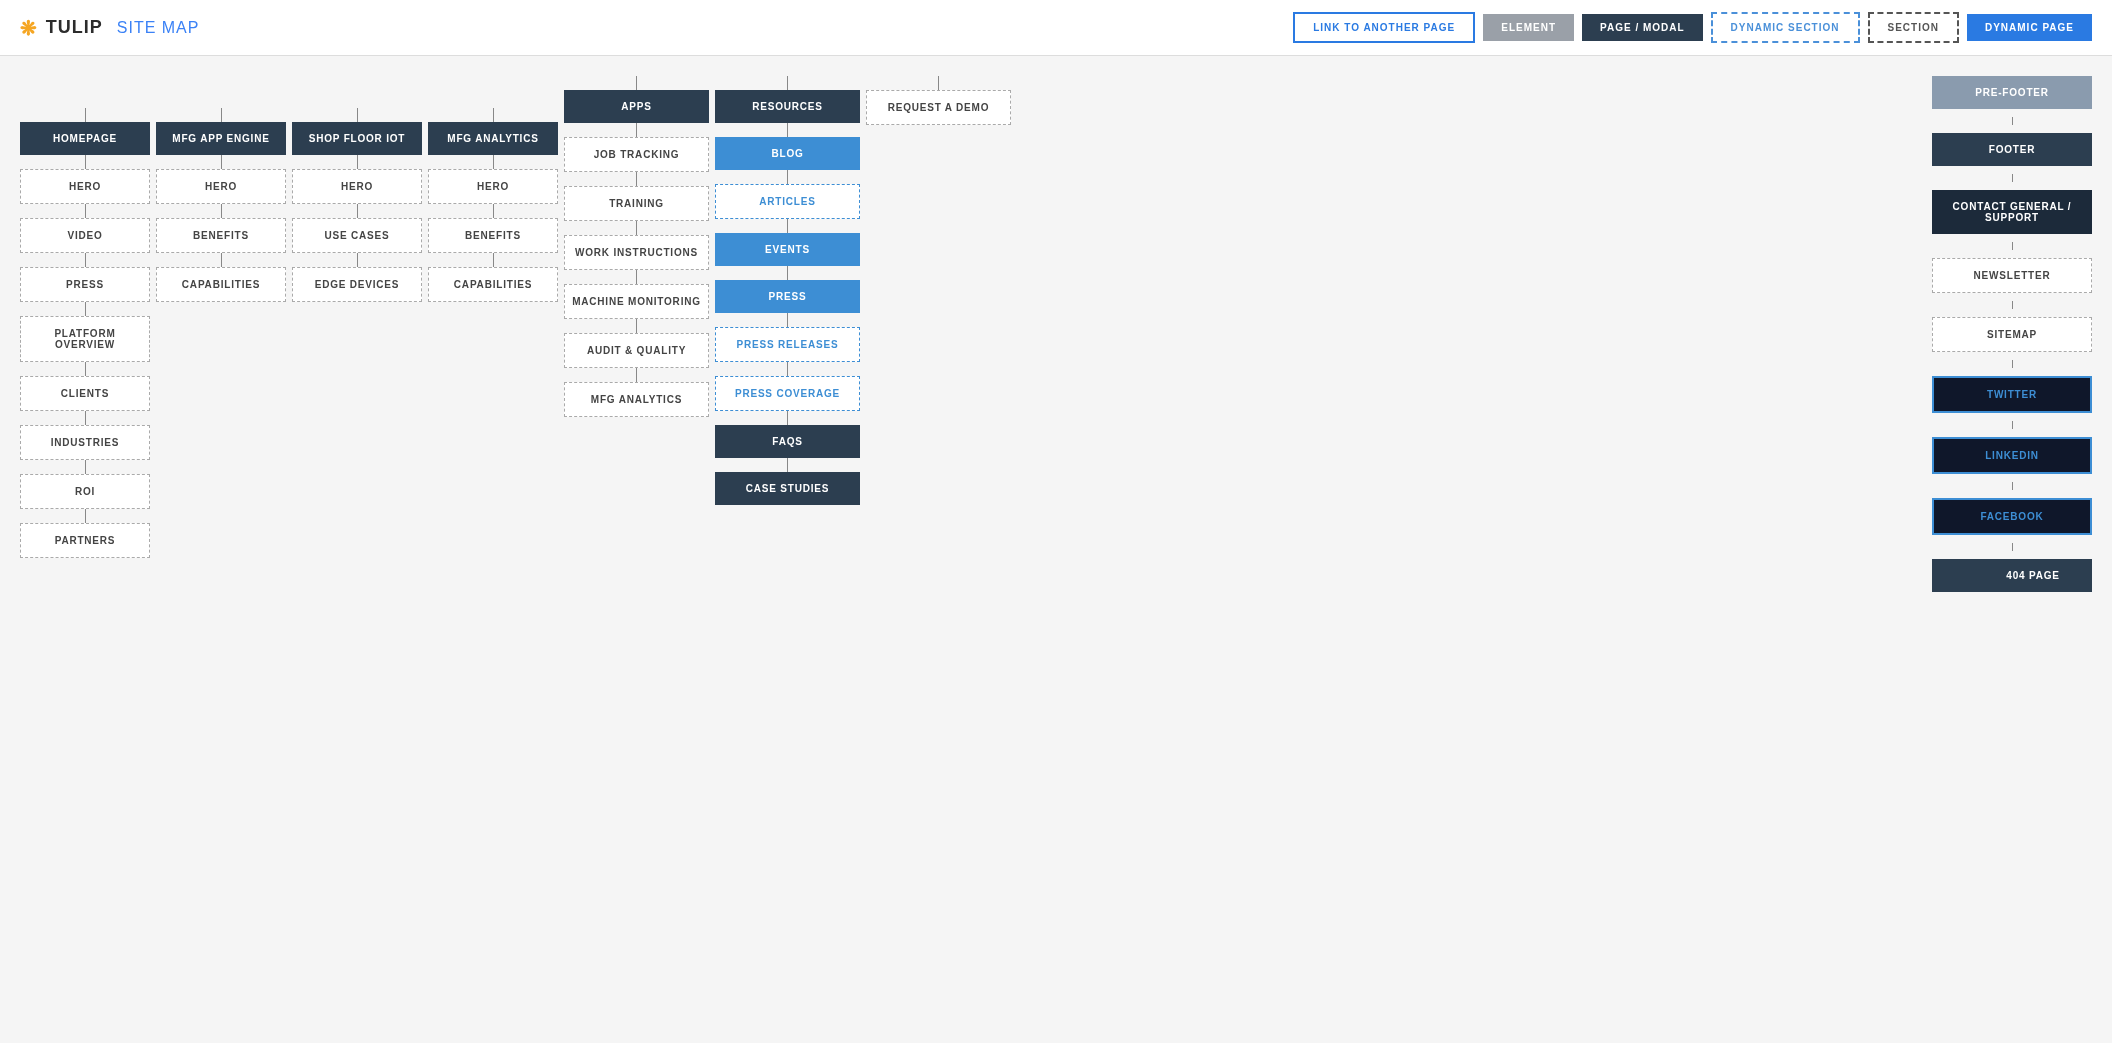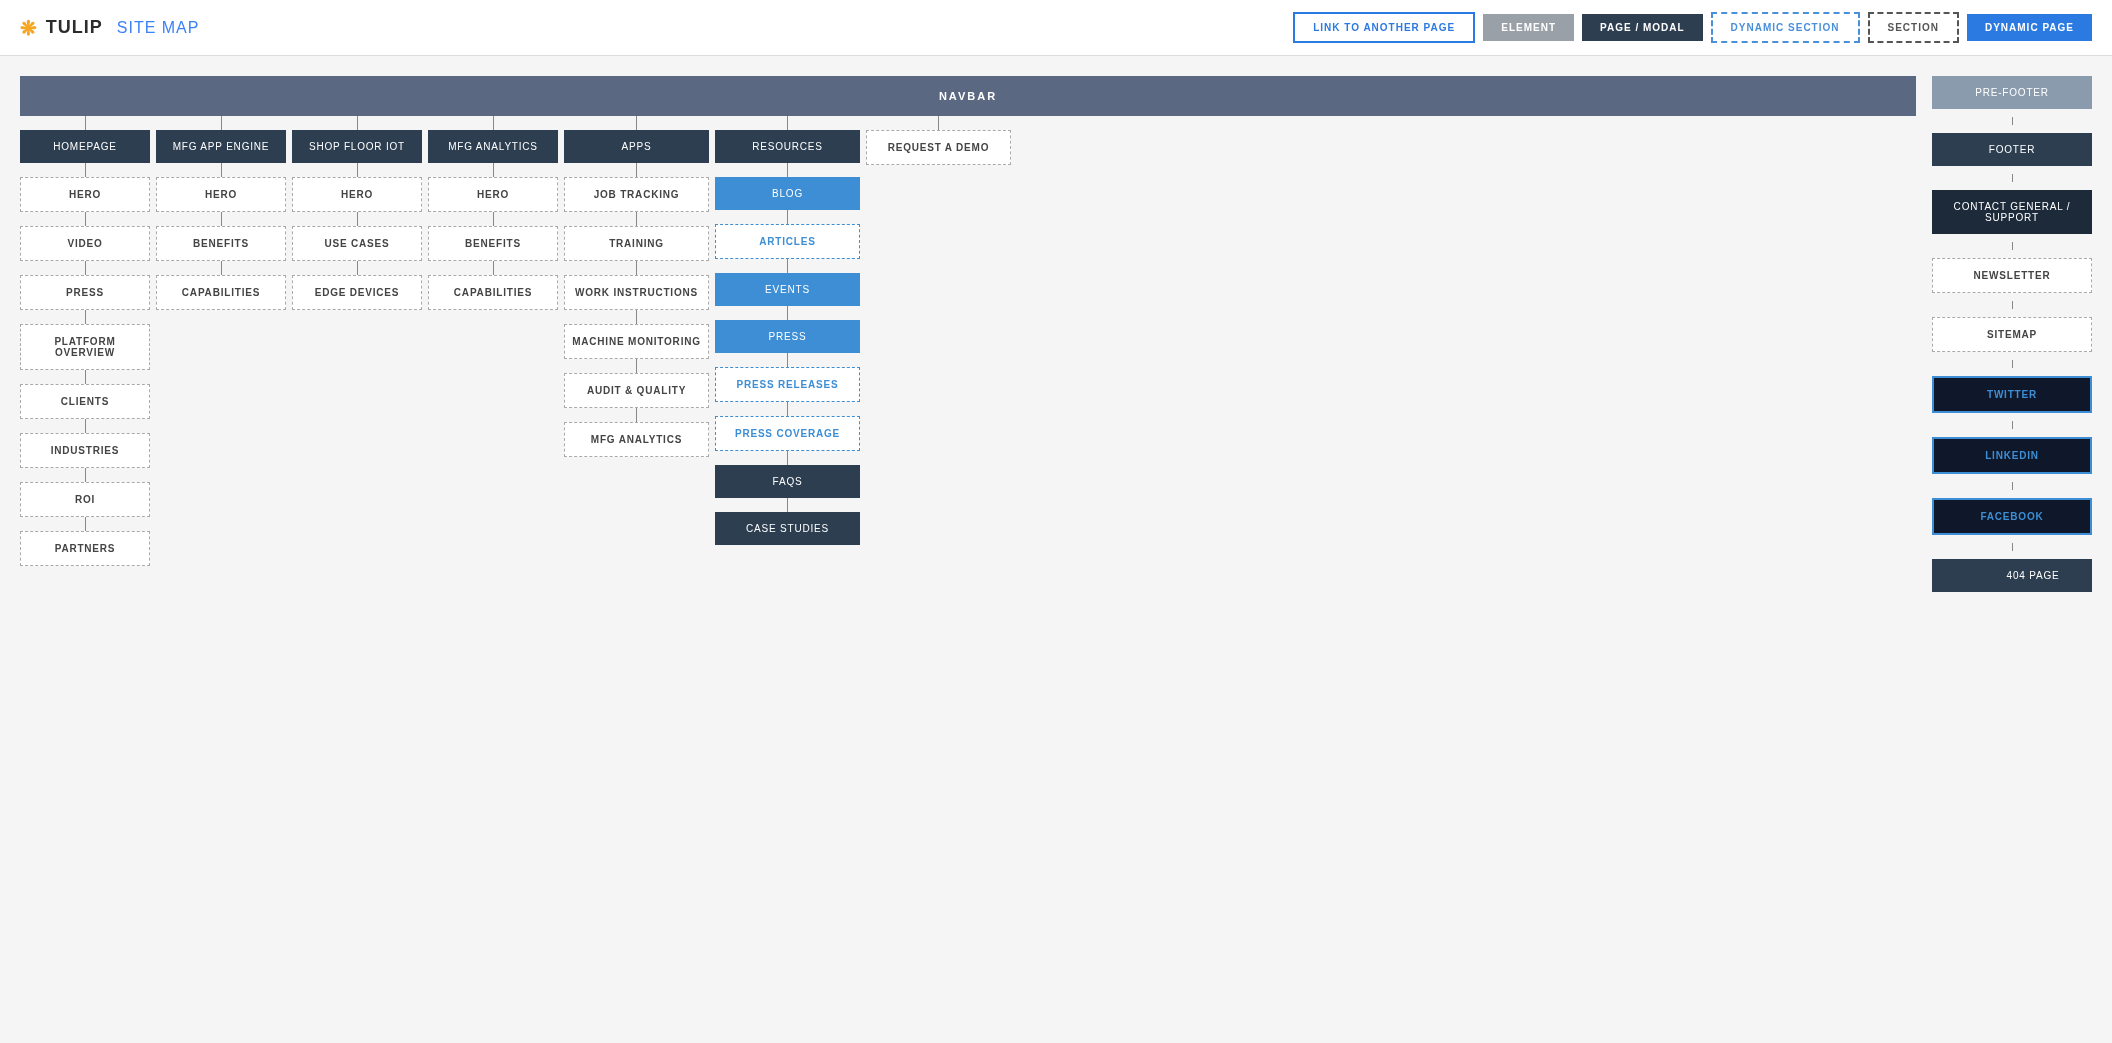--- a/index.html
+++ b/index.html
@@ -92,34 +92,35 @@
       font-size: 11px;
       font-weight: 700;
       letter-spacing: 2px;
     }
 
     .single-col {
       display: flex;
       flex-direction: column;
       align-items: center;
       width: 130px;
+      margin-top: 32px;
     }
 
     .single-col-wide {
       display: flex;
       flex-direction: column;
       align-items: center;
       width: 145px;
     }
 
     .node {
       width: 100%;
       text-align: center;
       font-size: 10px;
-      font-weight: 400;
+      font-weight: 700;
       letter-spacing: 0.8px;
       padding: 11px 6px;
     }
     .n-dark { background: #2c3e50; color: #fff; }
     .n-dashed { background: #fff; color: #444; border: 1.5px dashed #aaa; font-weight: 600; }
     .n-blue { background: #3d8ed4; color: #fff; }
     .n-dashed-blue { background: #fff; color: #3d8ed4; border: 1.5px dashed #3d8ed4; font-weight: 600; }
     .n-gray { background: #8a9bae; color: #fff; }
     .n-link { background: #0f172a; color: #3d8ed4; border: 2px solid #3d8ed4; cursor: pointer; font-weight: 600; }
     .n-navy { background: #1c2a3a; color: #fff; }
@@ -147,21 +148,20 @@
     <div class="legend-item legend-section">SECTION</div>
     <div class="legend-item legend-dynamic-page">DYNAMIC PAGE</div>
   </div>
 </div>
 
 <div class="canvas">
   <div style="display:flex; gap:16px; align-items:flex-start;">
 
     <div style="flex:1; min-width:0;">
 
-      <div class="navbar-label">NAVBAR</div>
 
       <div style="display:flex; justify-content:space-around; position:relative;">
 
         <div style="position:absolute; top:0; left:50px; right:50px; height:20px; pointer-events:none;">
         </div>
       </div>
 
       <div style="display:flex; gap:6px; margin-top:0;">
 
         <div class="single-col">

